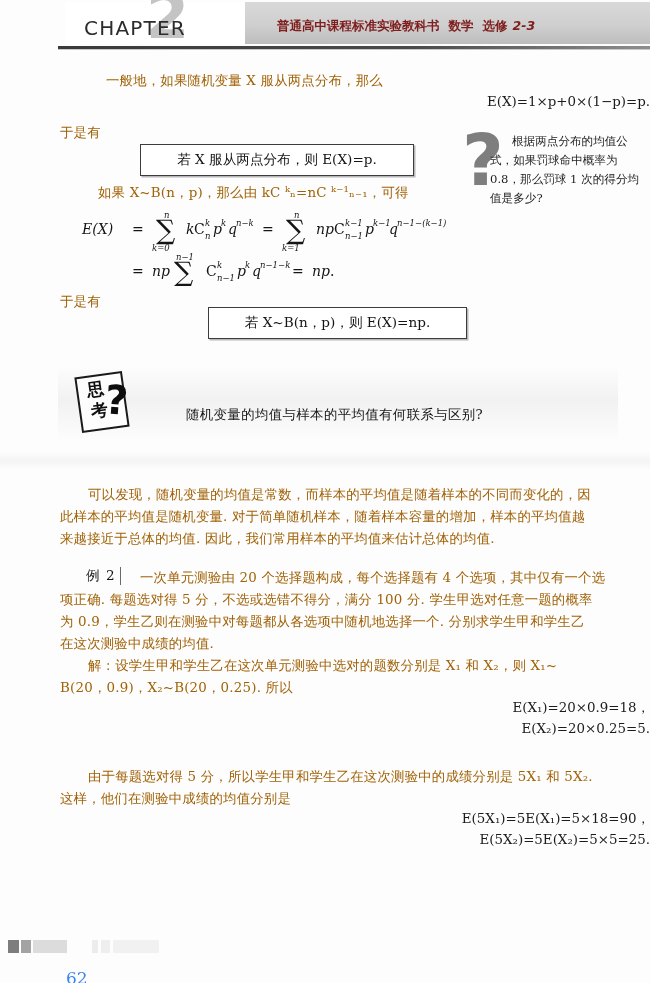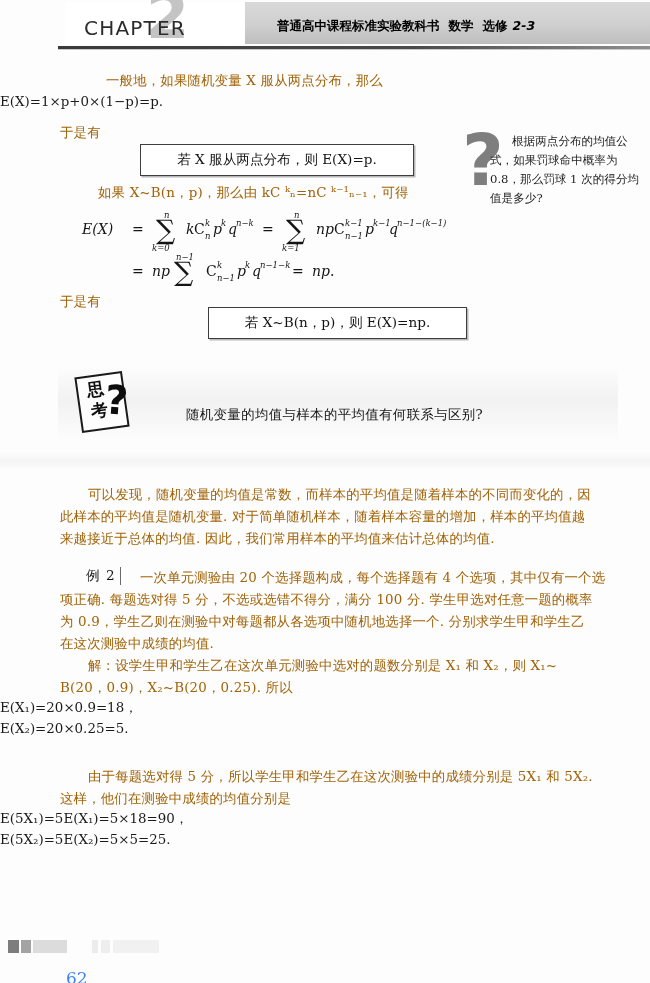--- a/index.html
+++ b/index.html
@@ -57,21 +57,21 @@
     font-size: 20px;
     letter-spacing: 1.2px;
     color: #2b2b2b;
   }
   .header-title {
     position: absolute;
     left: 277px; top: 18px;
     font-family: "DejaVu Sans", "Liberation Sans", sans-serif;
     font-weight: bold;
     font-size: 12.5px;
-    color: #000000;
+    color: #7f1d1d;
     white-space: nowrap;
   }
   .header-title .sep { display: inline-block; width: 9px; }
   .header-title .it { font-style: italic; }
   .header-rule {
     position: absolute;
     left: 58px; top: 46px;
     width: 592px; height: 3px;
     background: linear-gradient(90deg,#3a3a3a 0%, #4a4a4a 60%, #8e8e8e 100%);
   }
@@ -87,21 +87,21 @@
     position: absolute;
     font-size: 13.4px;
     line-height: 22px;
     color: #a16207;
     letter-spacing: 0.2px;
   }
   .indent { text-indent: 28px; }
   .center-line {
     position: absolute;
     width: 650px;
-    text-align: left;
+    text-align: right;
     font-size: 13.4px;
     color: #1b1b1b;
   }
 
   
   .formula-box {
     position: absolute;
     border: 1.2px solid #3d3d3d;
     background: #ffffff;
     box-shadow: 1.5px 1.5px 0 #b8b8b8;

